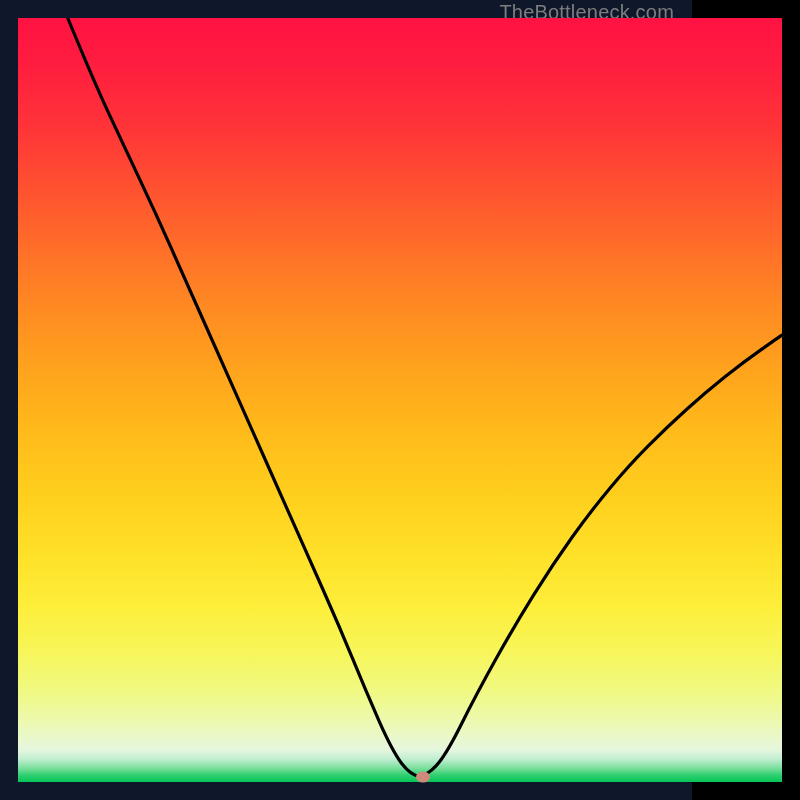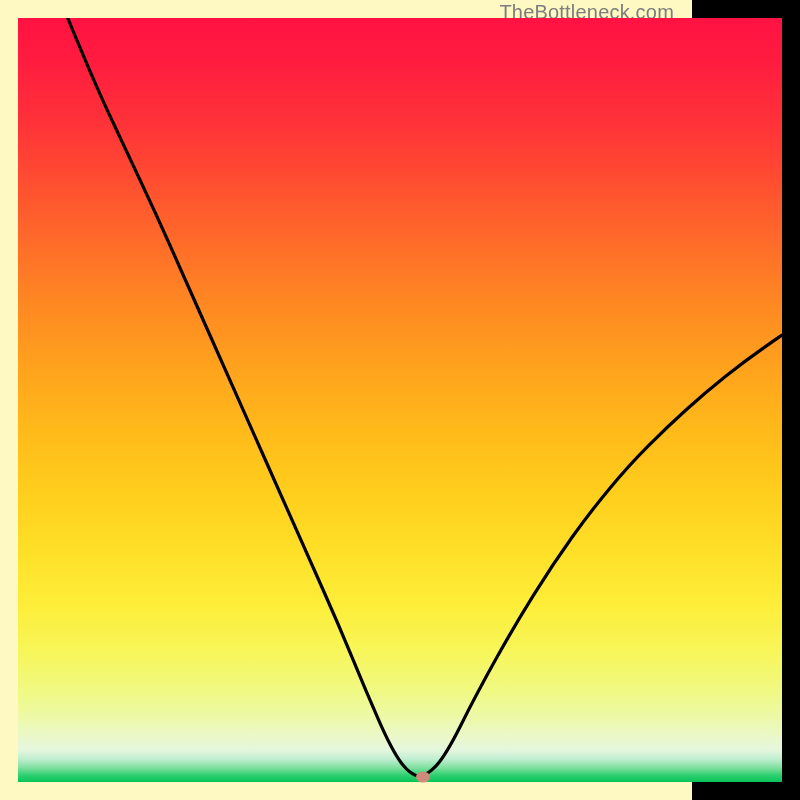--- a/index.html
+++ b/index.html
@@ -8,21 +8,21 @@
     width: 800px;
     height: 800px;
     background: #000;
     overflow: hidden;
     font-family: Arial, Helvetica, sans-serif;
   }
   .stage {
     position: relative;
     width: 692px;
     height: 800px;
-    background: #fef9c3;
+    background: #0f172a;
   }
   .plot-area {
     position: absolute;
     left: 18px;
     top: 18px;
     width: 764px;
     height: 764px;
   }
   .gradient {
     position: absolute;

